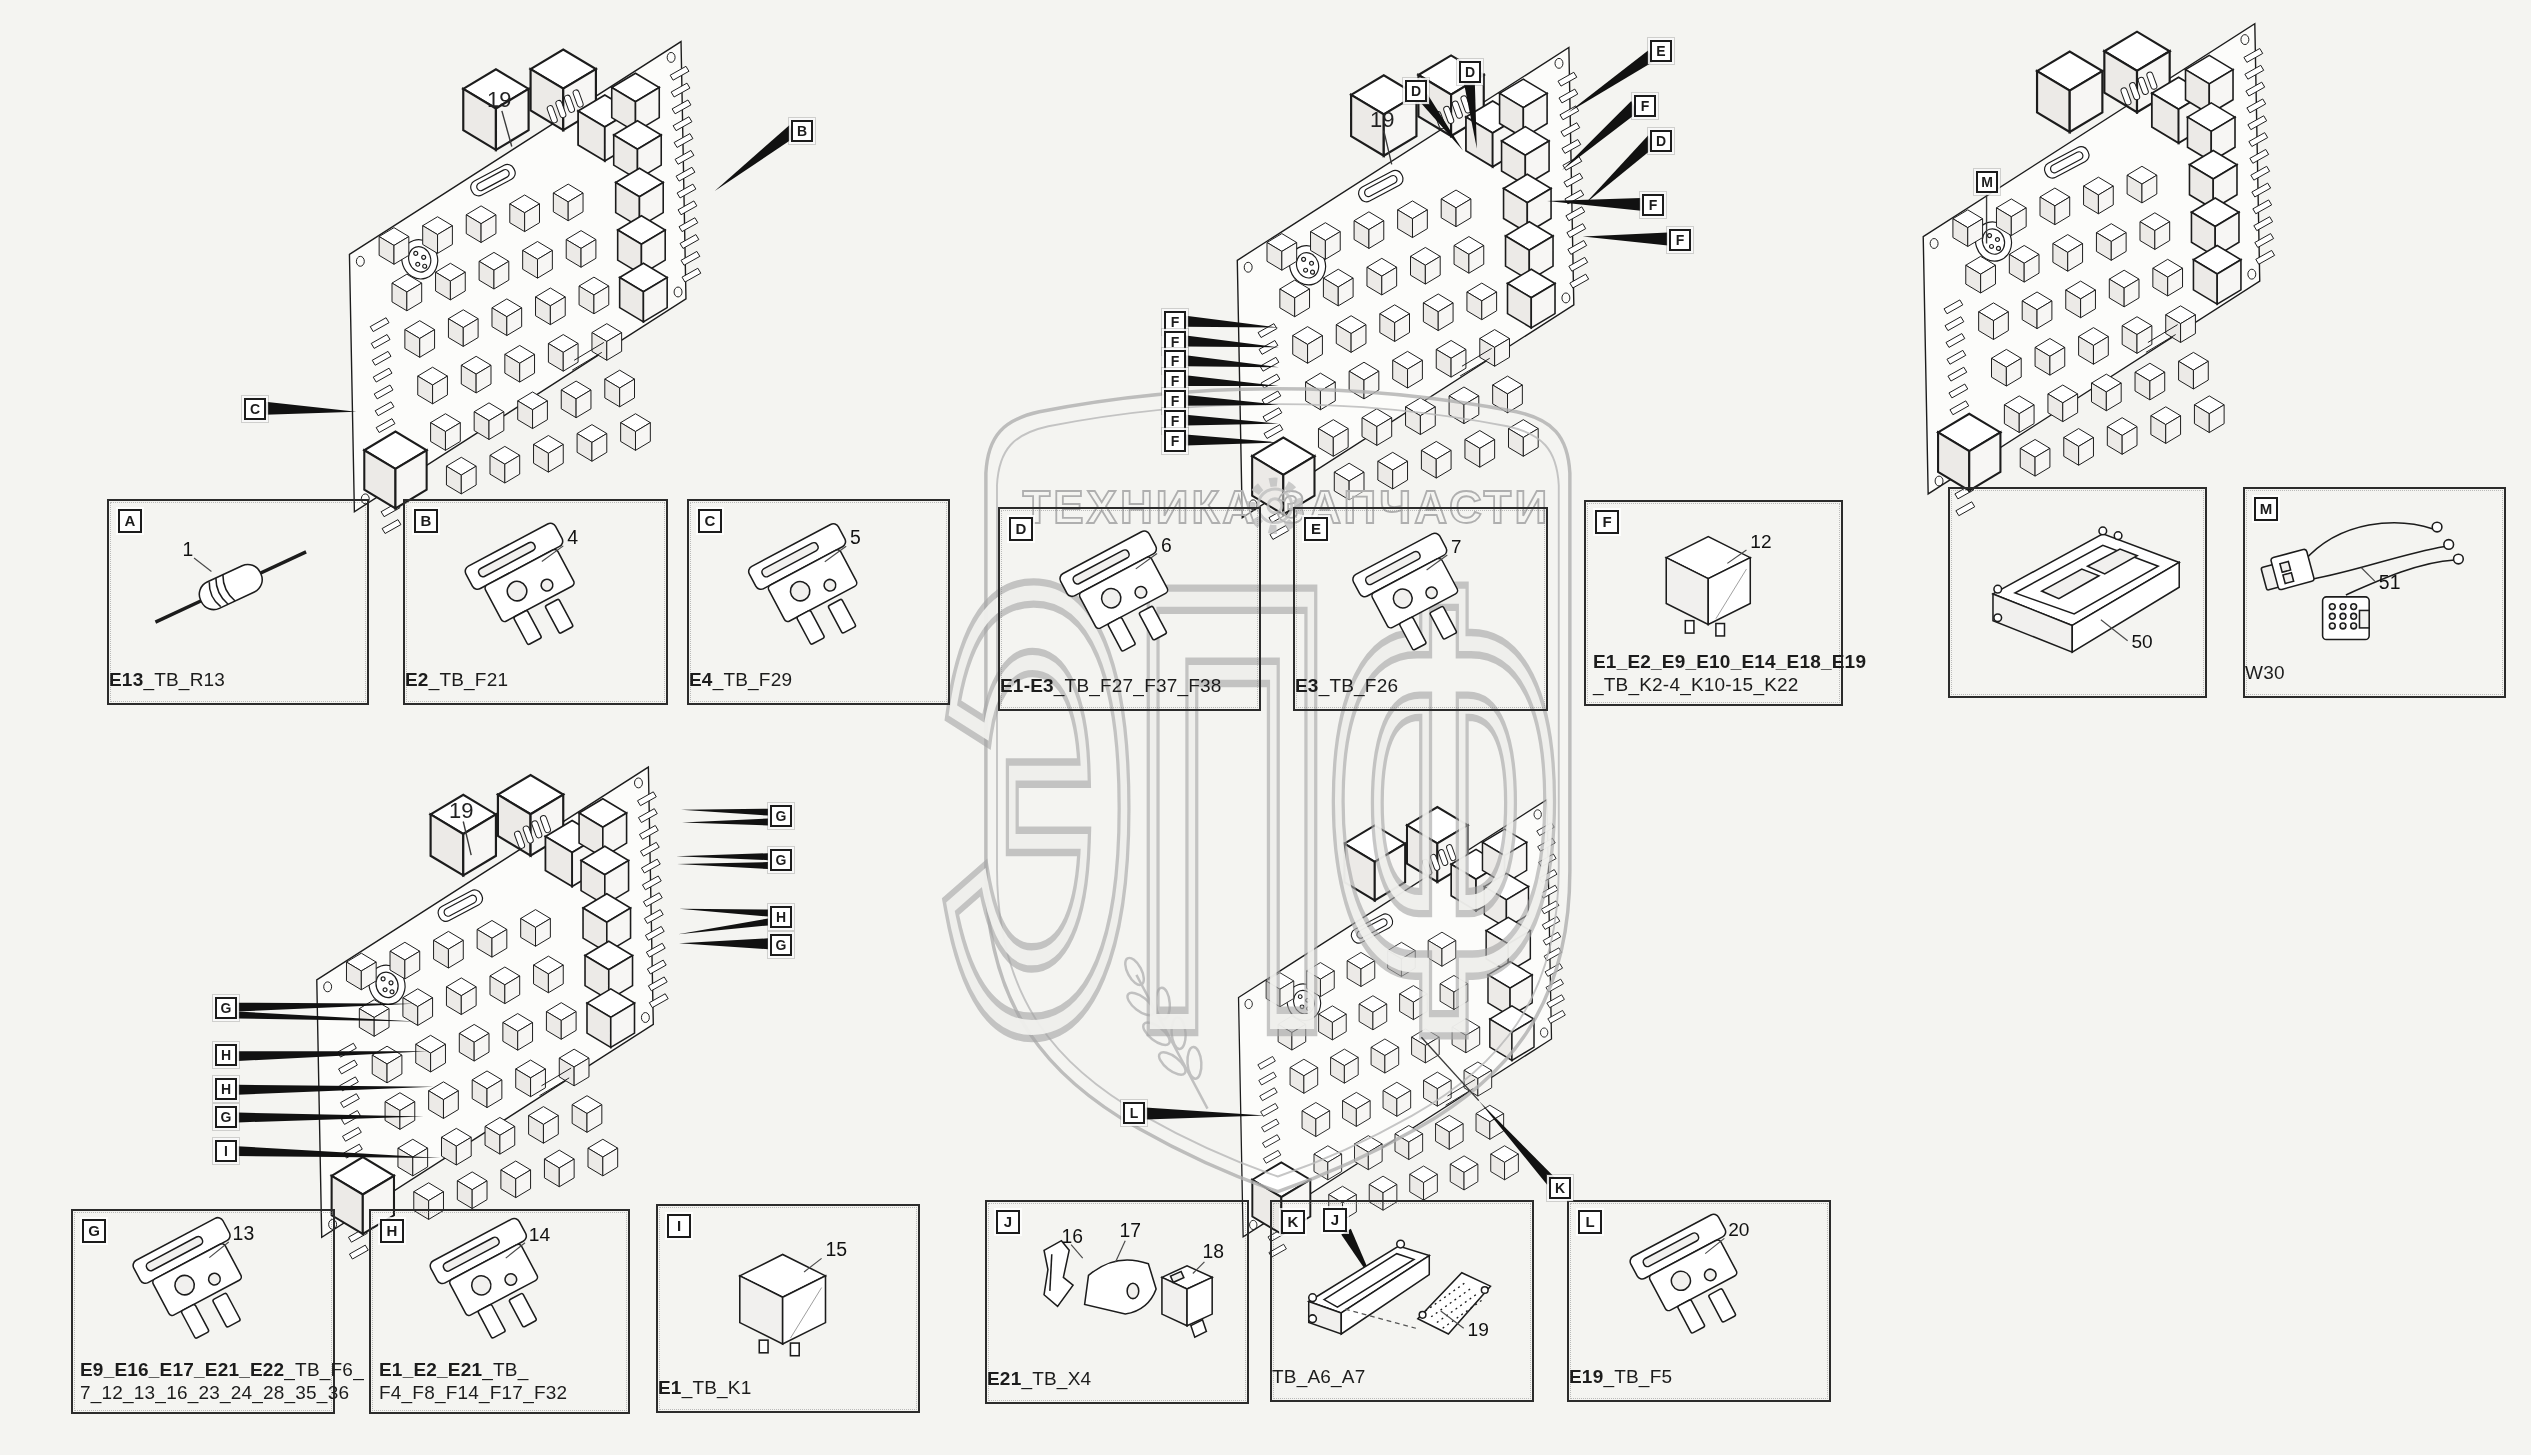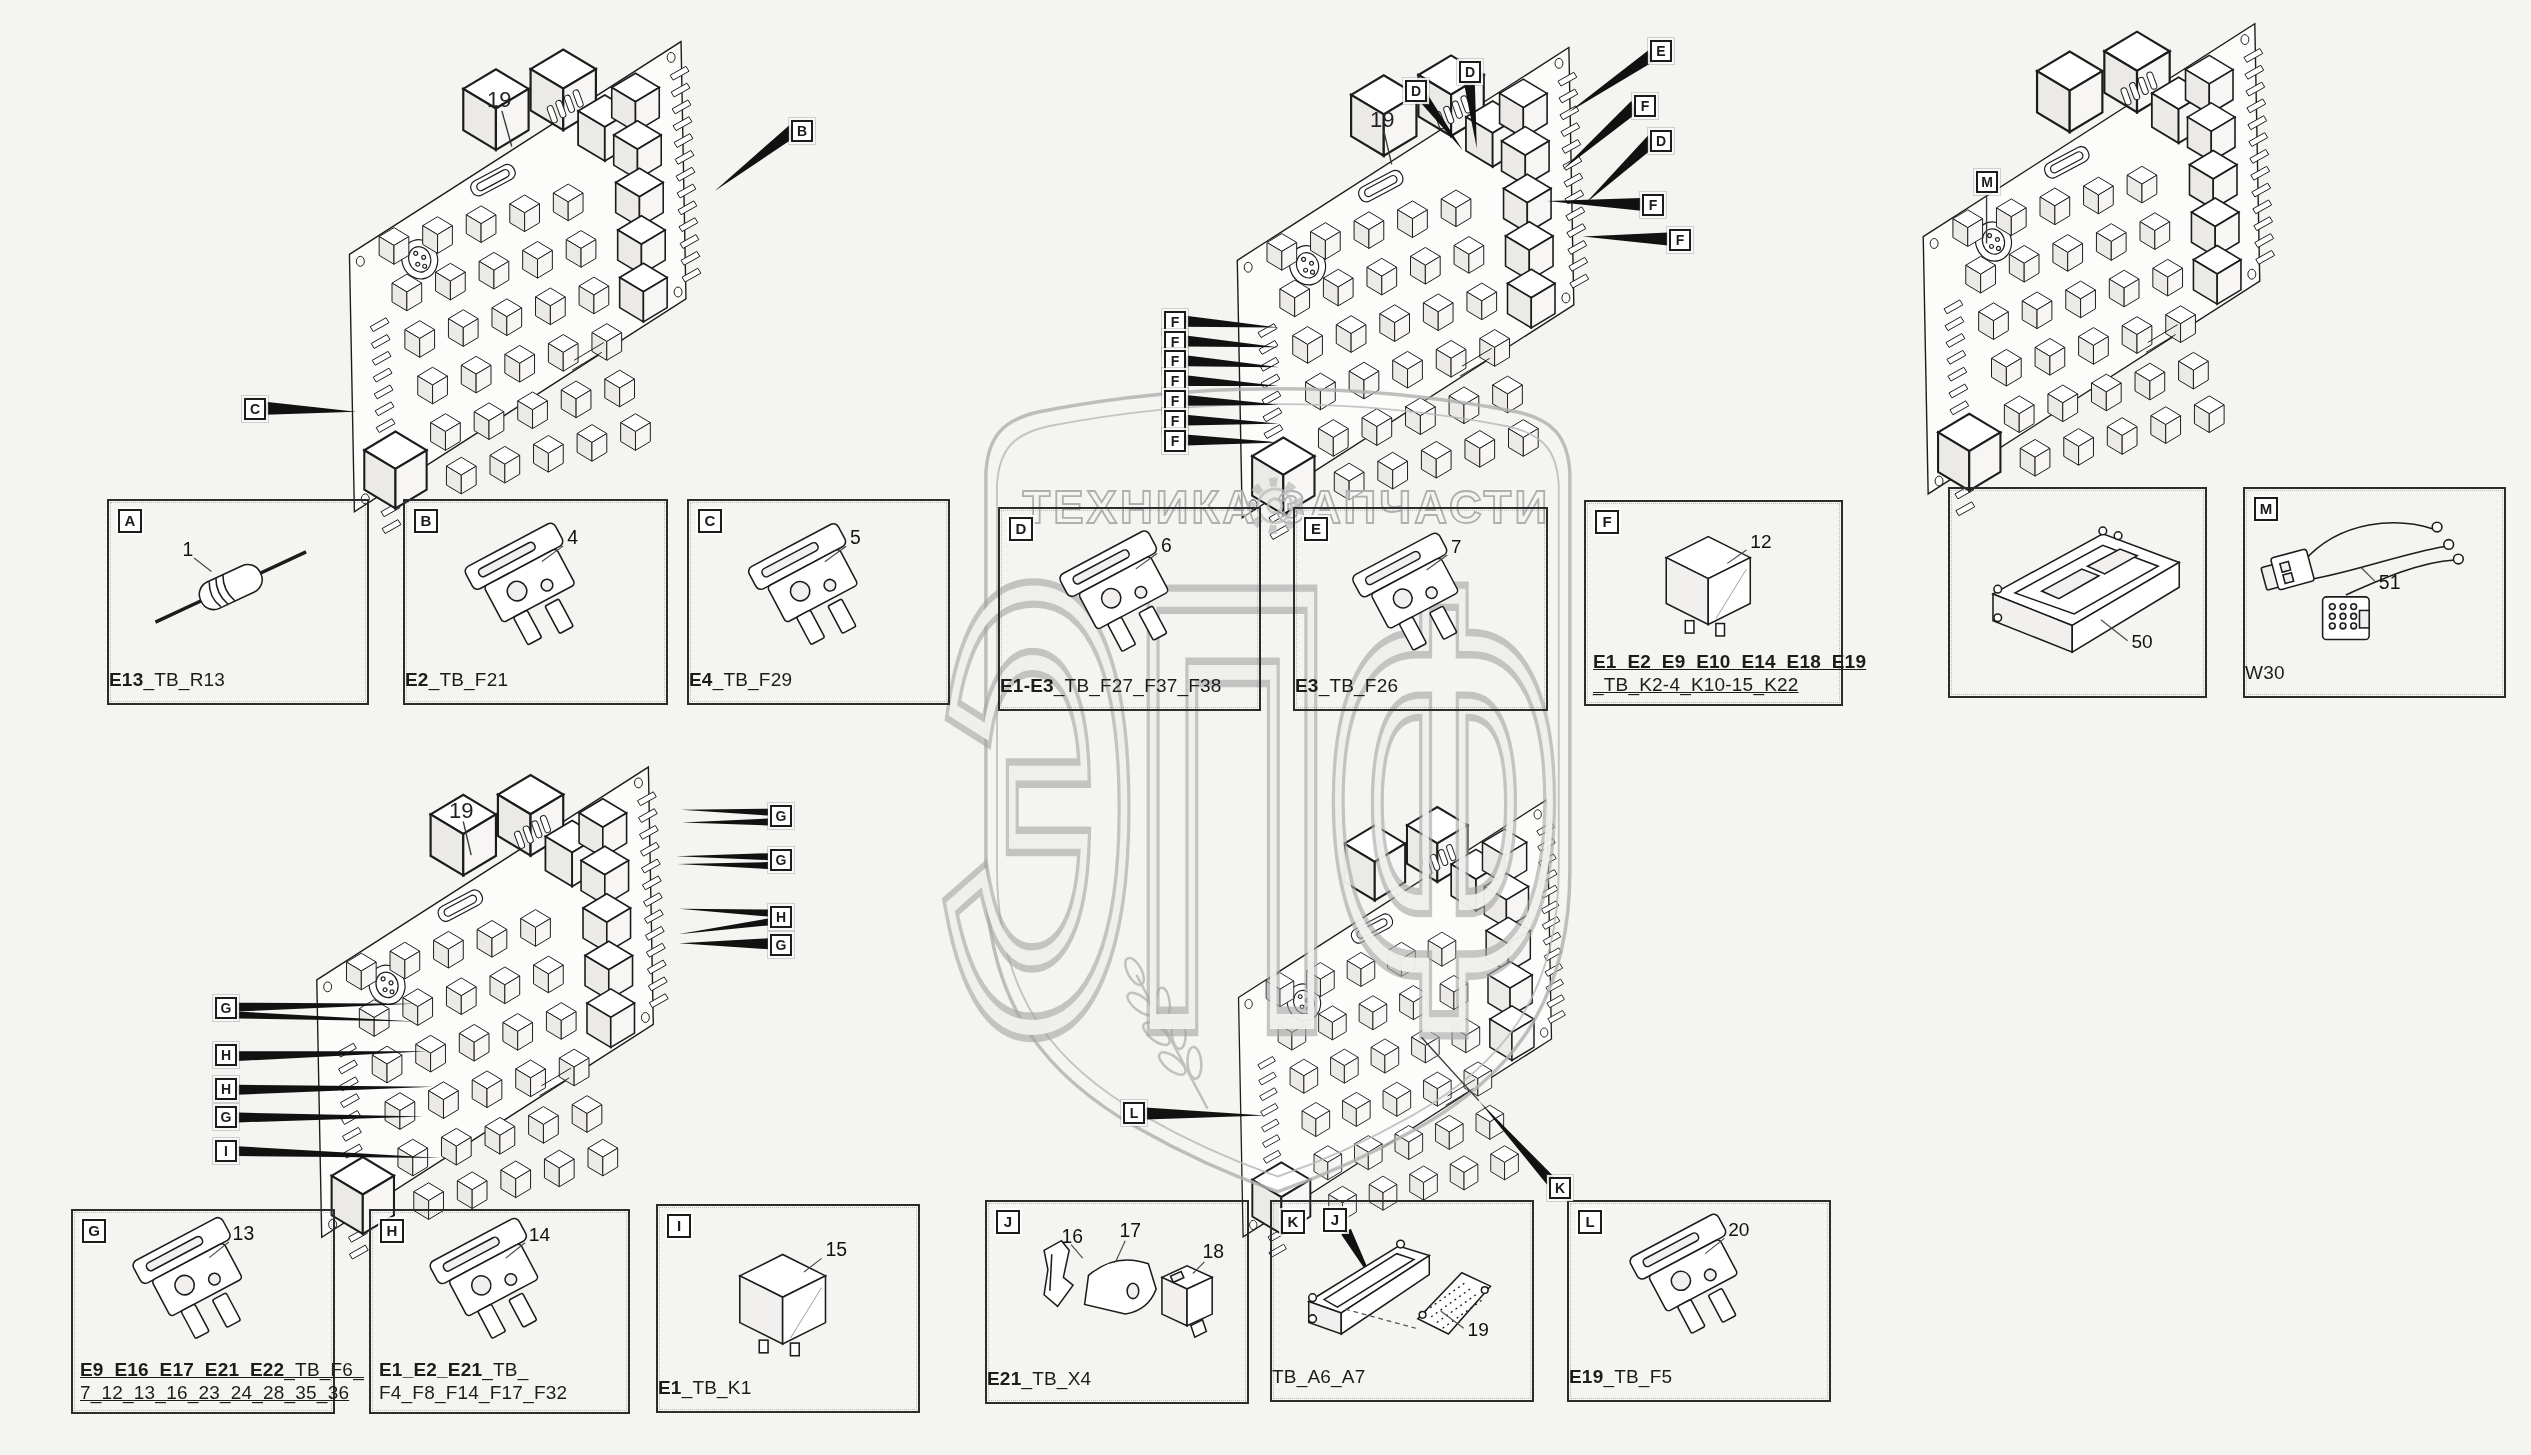--- a/index.html
+++ b/index.html
@@ -17,21 +17,21 @@
   
   .dbox{position:absolute;border:2px solid #2b2b2b;box-sizing:border-box;background:transparent;z-index:20;
         outline:1px dotted rgba(120,120,120,.45);outline-offset:-4px;}
   .dbox .fig{position:absolute;inset:0;width:100%;height:100%;}
   .badge{position:absolute;left:9px;top:8px;width:24px;height:24px;border:2px solid #1b1b1b;background:#fff;
          box-sizing:border-box;text-align:center;font-weight:bold;font-size:15px;line-height:20px;
          box-shadow:0 0 0 2px rgba(255,255,255,.8);z-index:5;}
   .badge.sub{left:51px;top:6px;}
   .cap{position:absolute;left:0;right:0;bottom:12px;font-size:19px;z-index:4;letter-spacing:0.2px;}
   .cap b{font-weight:bold;}
-  .cap.left{text-align:left;padding:0 7px;bottom:8px;line-height:23px;text-decoration:underline;}
+  .cap.left{text-align:left;padding:0 7px;bottom:8px;line-height:23px;}
   .cap .ln{display:block;}
 
   .w{fill:#fff;stroke:#1c1c1c;stroke-width:1.6;}
   .wl{fill:#f1f0ee;stroke:#1c1c1c;stroke-width:1.6;}
   .ln2{fill:none;stroke:#1c1c1c;stroke-width:1.6;}
   .ld{stroke:#4a4a4a;stroke-width:1.2;}
   .inum{font-size:20px;fill:#111;}
 </style>
 </head>
 <body>

